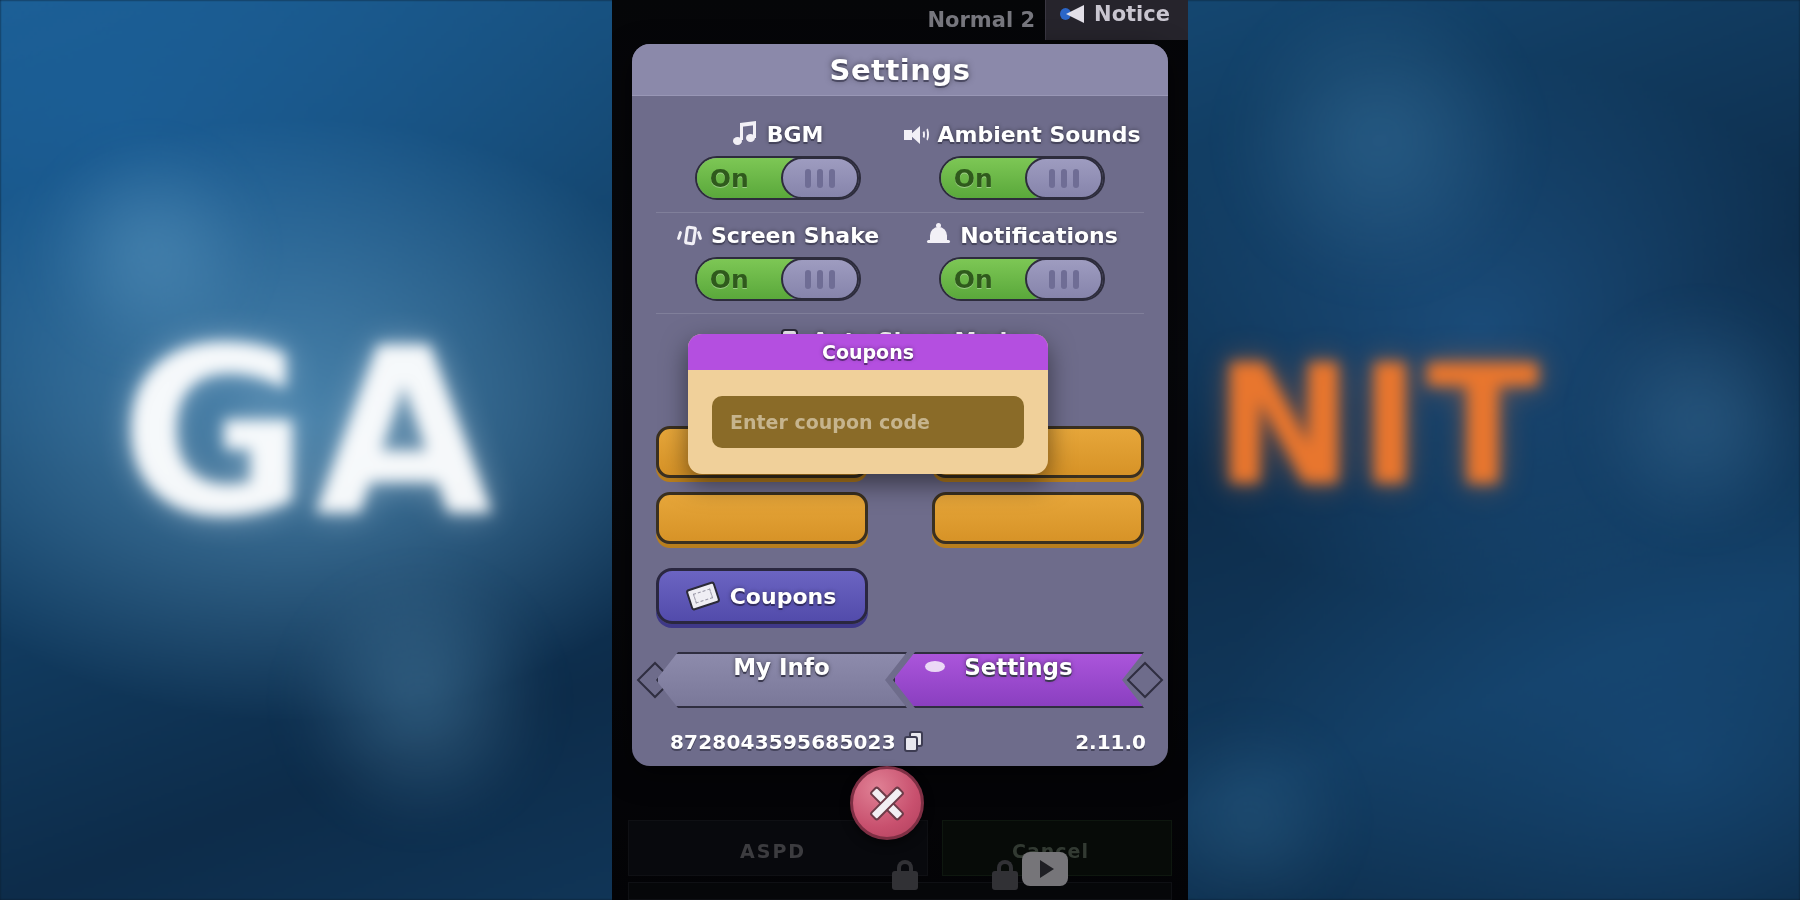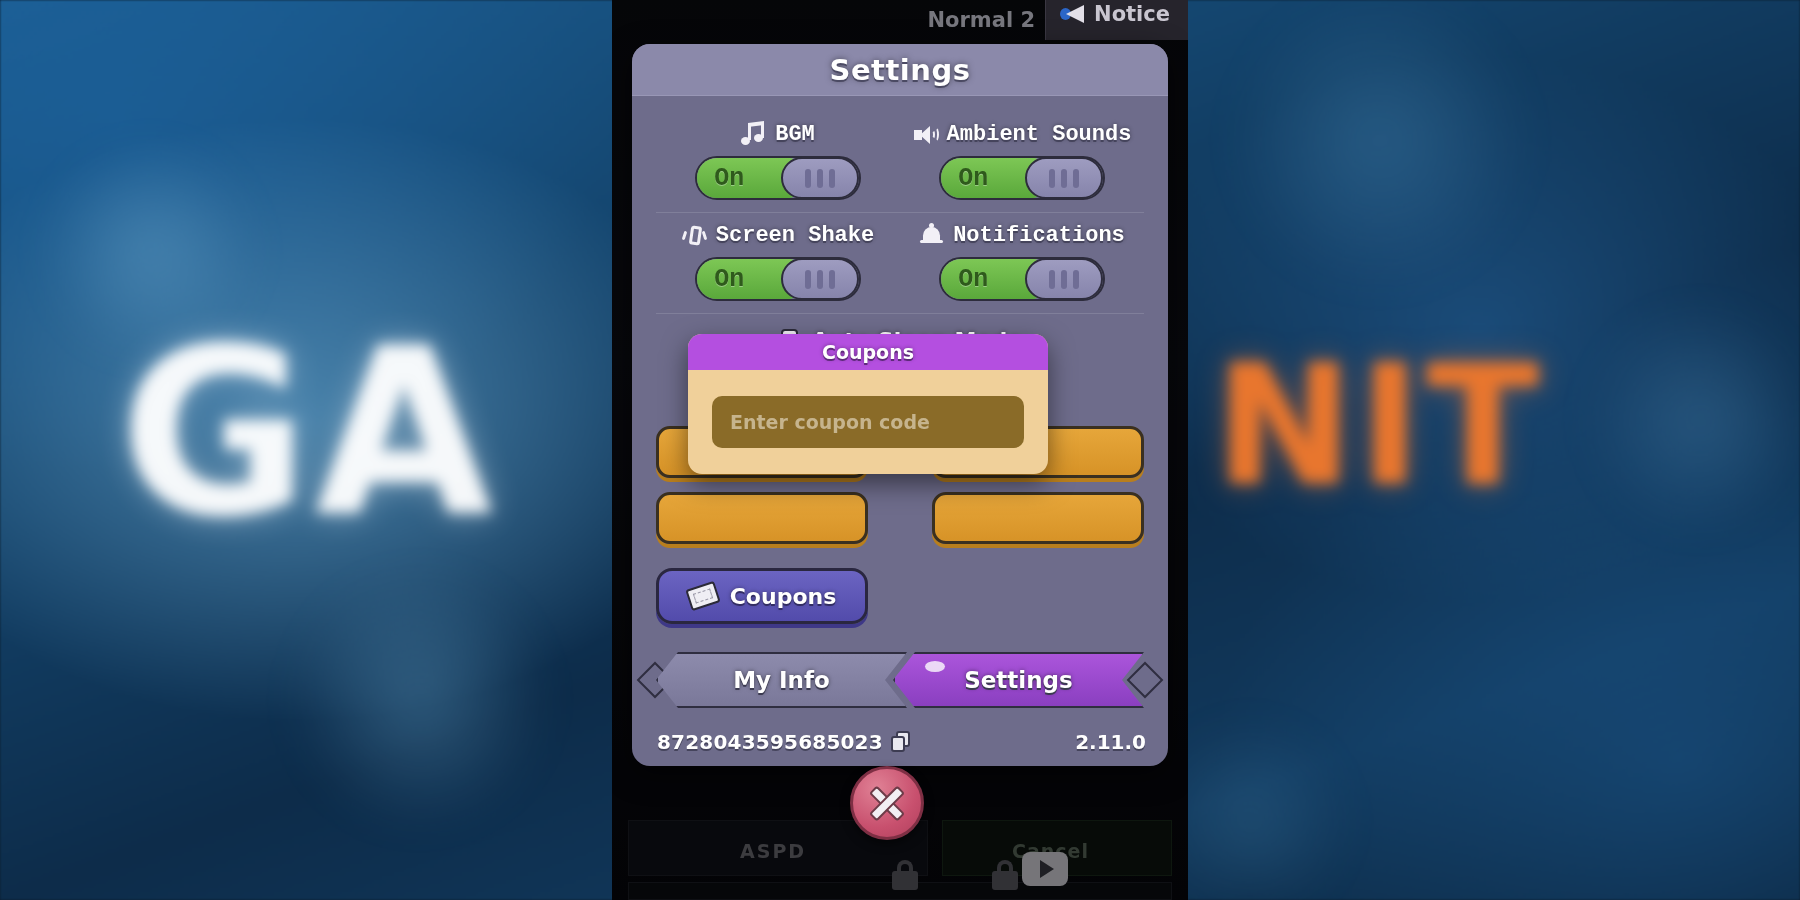--- a/index.html
+++ b/index.html
@@ -131,21 +131,21 @@
     height: 52px; background: #8b89aa;
     display:flex; align-items:center; justify-content:center;
     border-bottom: 1px solid #9997b6;
   }
   #panel-title {
     color:#fff; font-size: 29px; font-weight: 800; letter-spacing: .5px;
     text-shadow: 0 2px 0 #4b4a63, 0 0 6px rgba(0,0,0,.5);
   }
   #panel-body { padding: 16px 24px 0 24px; position:relative; height: 670px; }
 
-  .toggle-grid { display:flex; flex-wrap: wrap; font-family: Liberation Mono, monospace; }
+  .toggle-grid { display:flex; flex-wrap: wrap; }
   .toggle-cell { width: 50%; display:flex; flex-direction:column; align-items:center; padding: 10px 0 12px 0;}
   .toggle-label-row { display:flex; align-items:center; gap:9px; margin-bottom: 9px;}
   .toggle-label {
     color:#fff; font-size: 22px; font-weight: 800;
     text-shadow: 0 2px 0 #45445c, 0 0 4px rgba(0,0,0,.45);
     white-space: nowrap;
   }
   .row-sep { width: 100%; height: 1px; background: rgba(255,255,255,.13); }
 
   
@@ -233,21 +233,21 @@
   }
   .ticket-icon .t::after{
     content:""; position:absolute; left:4px; top:4px; right:4px; bottom:4px;
     border:1px dashed #9a98a8;
   }
 
   
   #tab-strip { position:absolute; left: 24px; top: 556px; width: 488px; height: 56px; display:flex; }
   .tab {
     position:relative; flex:1; height: 56px;
-    display:flex; align-items:center; justify-content:center;
+    display:flex; justify-content:center;
     border: 2px solid #2f2e40;
   }
   .tab .tlabel {
     color:#fff; font-size:23px; font-weight:800;
     text-shadow: 0 2px 0 #3b3a50, 0 0 4px rgba(0,0,0,.5);
     position: relative; z-index: 2;
   }
   #tab-myinfo {
     background: linear-gradient(180deg,#8d8bac,#7a7899);
     clip-path: polygon(0 50%, 22px 0, 100% 0, calc(100% - 22px) 50%, 100% 100%, 22px 100%);
@@ -263,21 +263,21 @@
   }
   .tab-diamond {
     position:absolute; width:26px;height:26px; background:#6e6c8b;
     border: 2px solid #2f2e40; transform: rotate(45deg); top: 15px;
   }
   #diamond-left { left: -14px; }
   #diamond-right { right: -14px; }
 
   
   #panel-footer {
-    position:absolute; left: 3px; right: 0; bottom: 12px;
+    position:absolute; left: 16px; right: 0; bottom: 12px;
     display:flex; align-items:center; justify-content:space-between;
     padding: 0 22px;
   }
   #user-id-wrap { display:flex; align-items:center; gap: 8px; }
   #user-id {
     color:#fff; font-size:20px; font-weight:800; letter-spacing:.2px;
     text-shadow: 0 2px 0 #45445c;
   }
   #copy-icon { width:20px;height:22px; position:relative;}
   #copy-icon .b { position:absolute; border:2px solid #3d3c52; background:#e9e8ef; border-radius:3px;}

